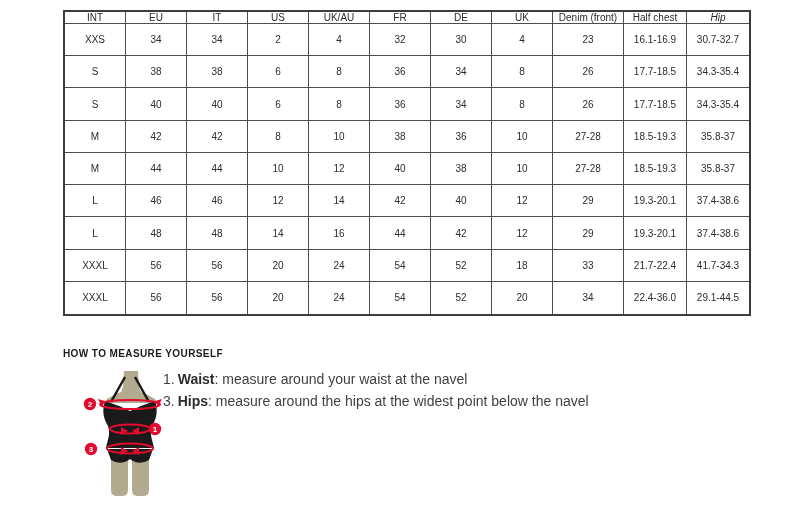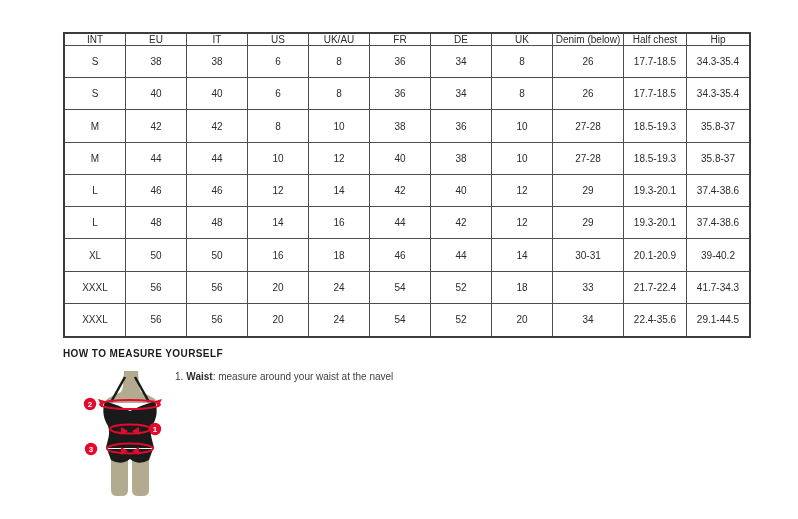--- a/index.html
+++ b/index.html
@@ -13,65 +13,65 @@
     width: 798px;
     height: 519px;
     background: #ffffff;
     overflow: hidden;
   }
 
   
   #size-table {
     position: absolute;
     left: 63px;
-    top: 32px;
+    top: 10px;
     width: 674px;
     height: 306px;
     border-collapse: collapse;
     table-layout: fixed;
     border: 2px solid #3d3d3d;
   }
   #size-table th, #size-table td {
     border: 1px solid #4d4d4d;
     text-align: center;
     vertical-align: middle;
     font-size: 10px;
     font-weight: normal;
     color: #2b2b2b;
     padding: 0;
     white-space: nowrap;
     overflow: hidden;
   }
   #size-table th:nth-child(-n+8) { width: 60px; }
   #size-table th:nth-child(9)    { width: 70px; }
   #size-table th:nth-child(10)   { width: 62px; }
-  #size-table th:nth-child(11)   { width: 62px; }
+  #size-table th:nth-child(11)   { width: 62px; font-style: italic; }
 
   
   .measure-heading {
     position: absolute;
     left: 63px;
     top: 348px;
     font-size: 10px;
     font-weight: bold;
     letter-spacing: 0.4px;
     color: #1b1b1b;
   }
   .figure-wrap {
     position: absolute;
     left: 78px;
     top: 368px;
     width: 110px;
     height: 132px;
   }
   .steps {
     position: absolute;
-    left: 175px;
+    left: 163px;
     top: 371px;
-    font-size: 10px;
+    font-size: 14px;
     color: #3f3f3f;
   }
   .step { margin-bottom: 6px; line-height: 1.15; }
   .step .num { margin-right: 3px; }
   .step .lbl { font-weight: bold; color: #2d2d2d; }
 </style>
 </head>
 <body>
 
 <div class="page">
@@ -80,26 +80,39 @@
     <thead>
         <tr>
           <th>INT</th>
           <th>EU</th>
           <th>IT</th>
           <th>US</th>
           <th>UK/AU</th>
           <th>FR</th>
           <th>DE</th>
           <th>UK</th>
-          <th>Denim (below)</th>
+          <th>Denim (front)</th>
           <th>Half chest</th>
           <th>Hip</th>
         </tr>
       </thead>
     <tbody>
+        <tr>
+          <td>XXS</td>
+          <td>34</td>
+          <td>34</td>
+          <td>2</td>
+          <td>4</td>
+          <td>32</td>
+          <td>30</td>
+          <td>4</td>
+          <td>23</td>
+          <td>16.1-16.9</td>
+          <td>30.7-32.7</td>
+        </tr>
         <tr>
           <td>S</td>
           <td>38</td>
           <td>38</td>
           <td>6</td>
           <td>8</td>
           <td>36</td>
           <td>34</td>
           <td>8</td>
           <td>26</td>
@@ -163,33 +176,20 @@
           <td>48</td>
           <td>48</td>
           <td>14</td>
           <td>16</td>
           <td>44</td>
           <td>42</td>
           <td>12</td>
           <td>29</td>
           <td>19.3-20.1</td>
           <td>37.4-38.6</td>
-        </tr>
-        <tr>
-          <td>XL</td>
-          <td>50</td>
-          <td>50</td>
-          <td>16</td>
-          <td>18</td>
-          <td>46</td>
-          <td>44</td>
-          <td>14</td>
-          <td>30-31</td>
-          <td>20.1-20.9</td>
-          <td>39-40.2</td>
         </tr>
         <tr>
           <td>XXXL</td>
           <td>56</td>
           <td>56</td>
           <td>20</td>
           <td>24</td>
           <td>54</td>
           <td>52</td>
           <td>18</td>
@@ -200,21 +200,21 @@
         <tr>
           <td>XXXL</td>
           <td>56</td>
           <td>56</td>
           <td>20</td>
           <td>24</td>
           <td>54</td>
           <td>52</td>
           <td>20</td>
           <td>34</td>
-          <td>22.4-35.6</td>
+          <td>22.4-36.0</td>
           <td>29.1-44.5</td>
         </tr>
       </tbody>
   </table>
 
   <div class="measure-heading">HOW TO MEASURE YOURSELF</div>
 
   <div class="figure-wrap">
     <svg width="110" height="132" viewBox="0 0 110 132">
 
@@ -249,15 +249,18 @@
 
       <circle cx="13" cy="81" r="6.2" fill="#e30b2d"></circle>
       <text x="13" y="84" text-anchor="middle" font-size="8" font-weight="bold" fill="#ffffff" font-family="Liberation Sans, sans-serif">3</text>
     </svg>
   </div>
 
   <div class="steps">
     <div class="step">
       <span class="num">1.</span><span class="lbl">Waist</span><span>: measure around your waist at the navel</span>
     </div>
+    <div class="step">
+      <span class="num">3.</span><span class="lbl">Hips</span><span>: measure around the hips at the widest point below the navel</span>
+    </div>
   </div>
 
 </div>
 
 </body></html>

